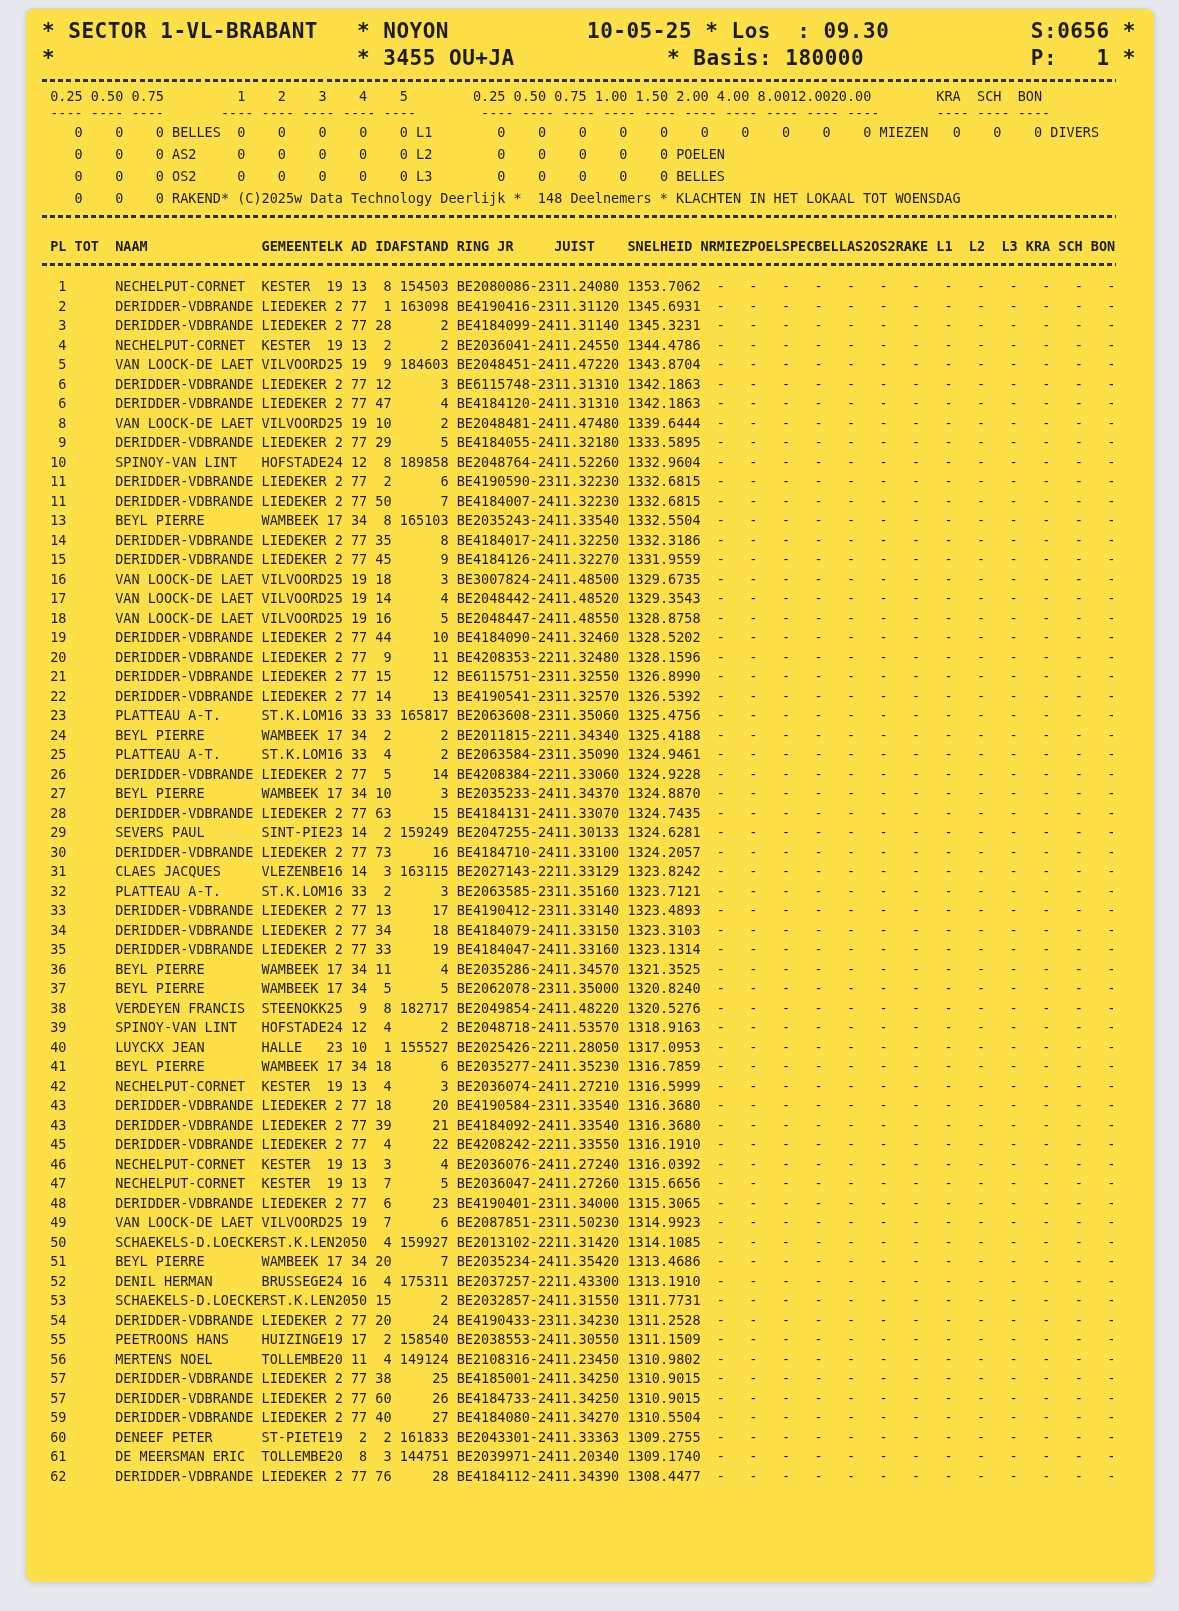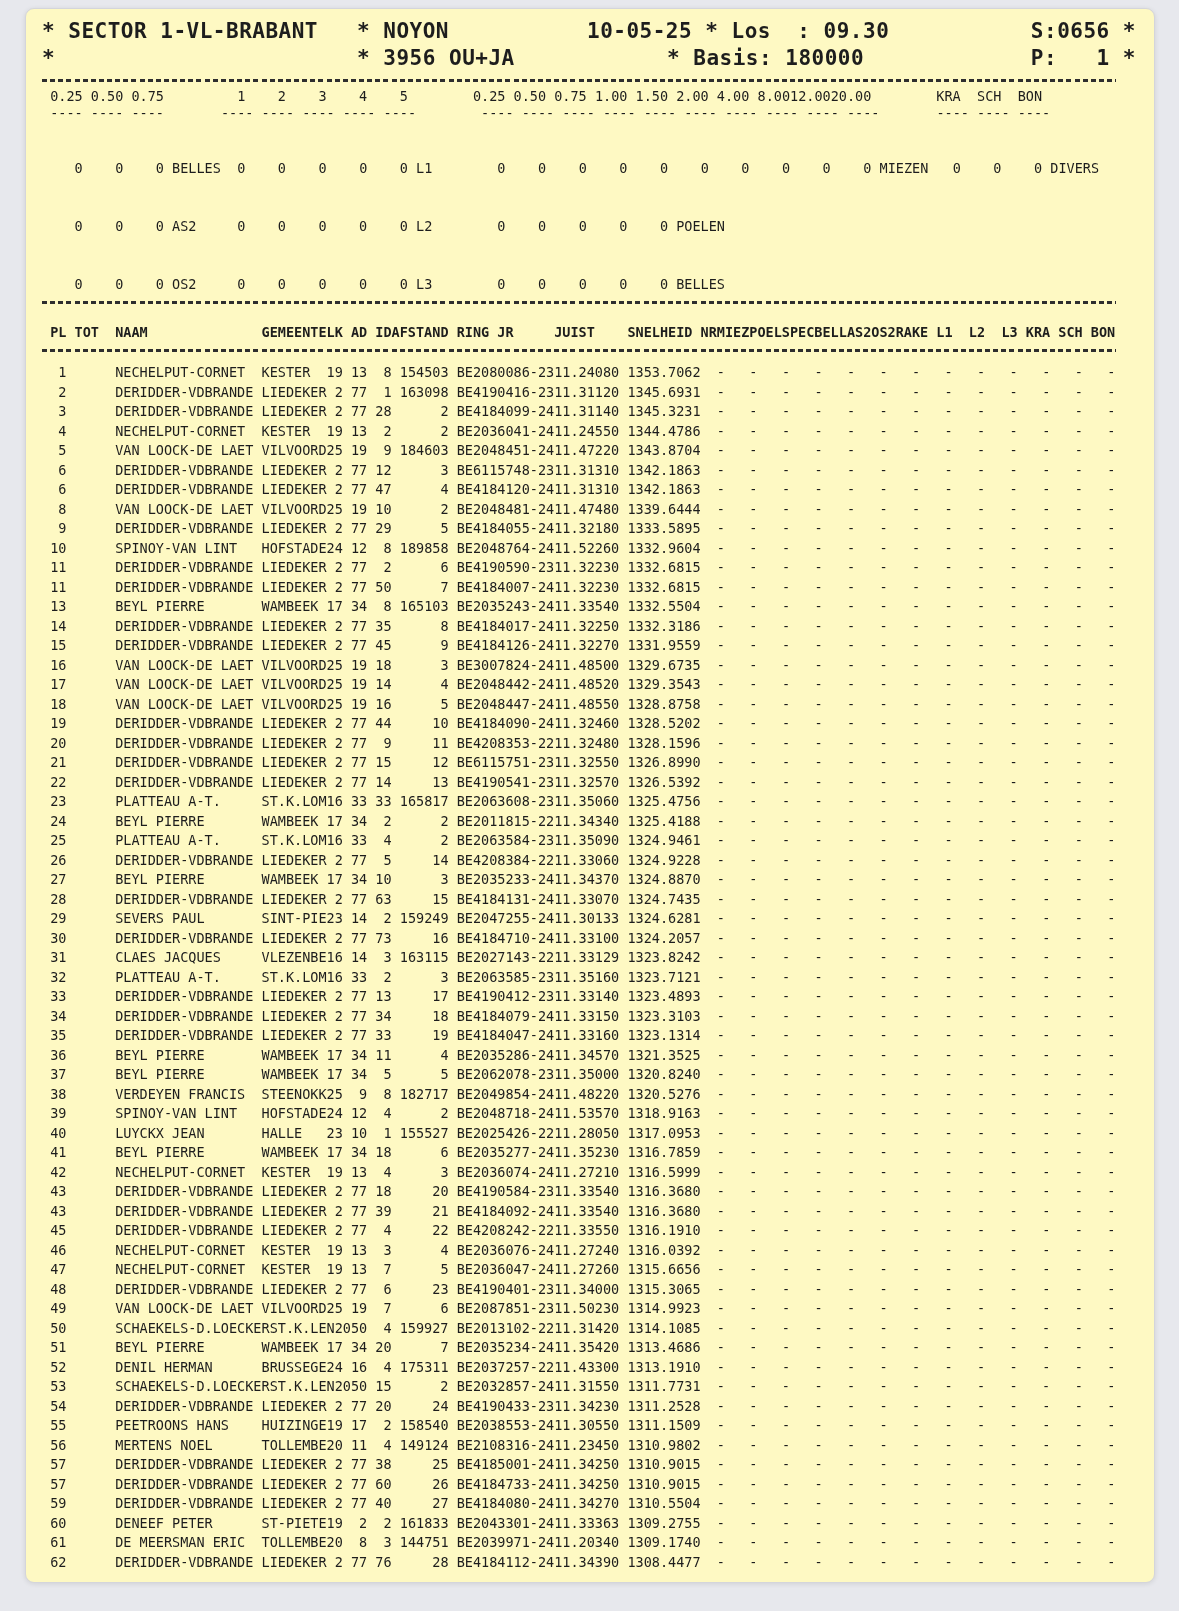--- a/index.html
+++ b/index.html
@@ -6,21 +6,21 @@
   body{
     width:1179px;height:1611px;
     background:#e7e8ed;
     font-family:"DejaVu Sans Mono", monospace;
     position:relative;
   }
   .page{
     position:absolute;left:25px;top:8px;
     width:1130px;height:1575px;
     box-sizing:border-box;
-    background:#fef9c3;
+    background:#fde047;
     border:1px solid #d4d5db;
     border-radius:9px;
     box-shadow:0 1px 5px rgba(0,0,0,.10);
     padding:10px 16px;
     color:#1d1d1d;
     overflow:hidden;
   }
   .hline{
     position:relative;height:27px;
     font-size:21px;font-weight:700;
@@ -32,52 +32,53 @@
   .h-c3{left:545px;}
   .h-c3b{left:625px;}
   .h-c4{right:2px;text-align:center;}
   .sep{
     height:3px;margin:6px 0 5px 0;width:1074px;
     background:repeating-linear-gradient(90deg,#2e2e2e 0 5px,transparent 5px 8.13px);
   }
   .ln{white-space:pre;font-size:13.5px;color:#1d1d1d;}
   #stats .stats-header-row{line-height:19px;}
   #stats .stats-underline-row{line-height:15px;letter-spacing:0;}
-  #stats .stats-row{line-height:22px;margin-top:36px;}
+  #stats .stats-row{line-height:22px;}
   #thead{margin:17px 0 0 0;}
   #thead .ln{line-height:22px;font-weight:700;}
   #rows{margin-top:11px;}
   #rows .ln{line-height:19.5px;}
 </style>
 </head>
 <body>
 
 <div class="page">
 
   <div class="hline">
     <span class="h-c1">* SECTOR 1-VL-BRABANT</span>
     <span class="h-c2">* NOYON</span>
     <span class="h-c3">10-05-25 * Los  : 09.30</span>
     <span class="h-c4">S:0656 *</span>
   </div>
   <div class="hline">
     <span class="h-c1">*</span>
-    <span class="h-c2">* 3956 OU+JA</span>
+    <span class="h-c2">* 3455 OU+JA</span>
     <span class="h-c3b">* Basis: 180000</span>
     <span class="h-c4">P:   1 *</span>
   </div>
 
   <div class="sep"></div>
 
   <div id="stats">
       <div class="ln stats-header-row"> <span>0.25</span> <span>0.50</span> <span>0.75</span>         <span>1</span>    <span>2</span>    <span>3</span>    <span>4</span>    <span>5</span>        <span>0.25</span> <span>0.50</span> <span>0.75</span> <span>1.00</span> <span>1.50</span> <span>2.00</span> <span>4.00</span> <span>8.00</span><span>12.00</span><span>20.00</span>        <span>KRA</span>  <span>SCH</span>  <span>BON</span></div>
       <div class="ln stats-underline-row"> <span>----</span> <span>----</span> <span>----</span>       <span>----</span> <span>----</span> <span>----</span> <span>----</span> <span>----</span>        <span>----</span> <span>----</span> <span>----</span> <span>----</span> <span>----</span> <span>----</span> <span>----</span> <span>----</span> <span>----</span> <span>----</span>       <span>----</span> <span>----</span> <span>----</span></div>
       <div class="ln stats-row"> <span>   0</span> <span>   0</span> <span>   0</span> <span>BELLES</span>  <span>0</span>    <span>0</span>    <span>0</span>    <span>0</span>    <span>0</span> <span>L1</span>     <span>   0</span> <span>   0</span> <span>   0</span> <span>   0</span> <span>   0</span> <span>   0</span> <span>   0</span> <span>   0</span> <span>   0</span> <span>   0</span> <span>MIEZEN</span> <span>  0</span>  <span>  0</span>  <span>  0</span> <span>DIVERS</span></div>
       <div class="ln stats-row"> <span>   0</span> <span>   0</span> <span>   0</span> <span>AS2</span>     <span>0</span>    <span>0</span>    <span>0</span>    <span>0</span>    <span>0</span> <span>L2</span>     <span>   0</span> <span>   0</span> <span>   0</span> <span>   0</span> <span>   0</span> <span>POELEN</span></div>
       <div class="ln stats-row"> <span>   0</span> <span>   0</span> <span>   0</span> <span>OS2</span>     <span>0</span>    <span>0</span>    <span>0</span>    <span>0</span>    <span>0</span> <span>L3</span>     <span>   0</span> <span>   0</span> <span>   0</span> <span>   0</span> <span>   0</span> <span>BELLES</span></div>
+      <div class="ln stats-row"> <span>   0</span> <span>   0</span> <span>   0</span> <span>RAKEND</span><span>* (C)2025w Data Technology Deerlijk *  148 Deelnemers * KLACHTEN IN HET LOKAAL TOT WOENSDAG</span></div>
     </div>
 
   <div class="sep"></div>
 
   <div id="thead">
       <div class="ln"><span> PL</span> <span>TOT</span>  <span>NAAM</span>              <span>GEMEENTE</span><span>LK</span> <span>AD</span> <span>ID</span><span>AFSTAND</span> <span>RING</span> <span>JR</span>     <span>JUIST</span>    <span>SNELHEID</span> <span>NR</span><span>MIEZ</span><span>POEL</span><span>SPEC</span><span>BELL</span><span>AS2</span><span>OS2</span><span>RAKE</span> <span>L1</span>  <span>L2</span>  <span>L3</span> <span>KRA</span> <span>SCH</span> <span>BON</span></div>
     </div>
 
   <div class="sep"></div>
 

